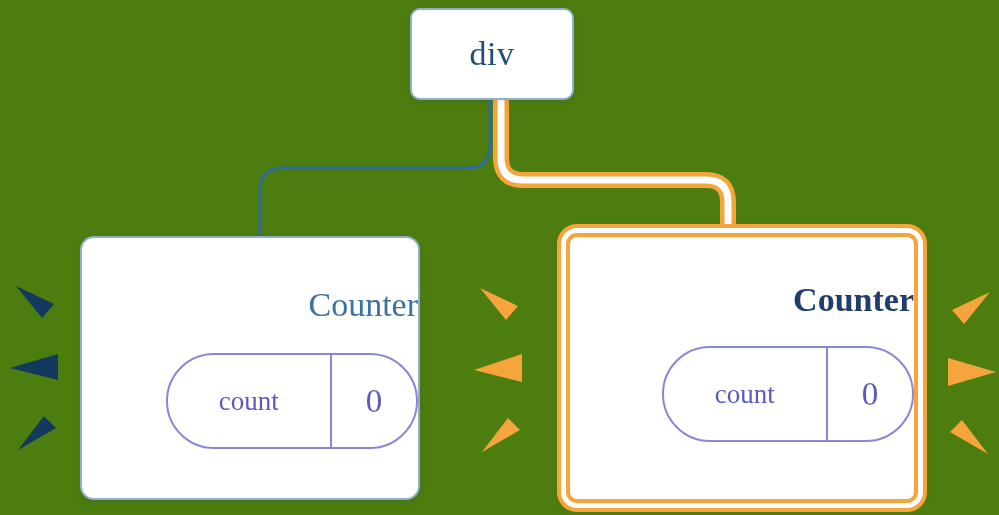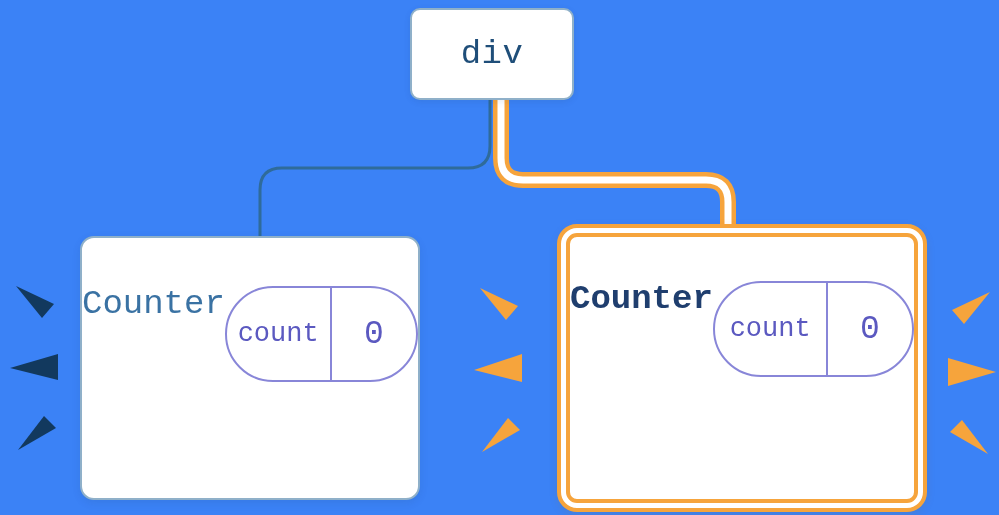--- a/index.html
+++ b/index.html
@@ -1,21 +1,21 @@
 <!DOCTYPE html>
 <html><head>
 <meta charset="utf-8">
 <style>
   html, body { margin: 0; padding: 0; background: #ffffff; }
   .canvas {
     position: relative;
     width: 999px;
     height: 515px;
-    background: #3b82f6;
-    font-family: Liberation Mono, monospace;
+    background: #4d7c0f;
+    font-family: Liberation Serif, serif;
     overflow: hidden;
   }
 
   
   .edges { position: absolute; left: 0; top: 0; z-index: 1; }
   .edge-blue {
     fill: none;
     stroke: #2F6B9A;
     stroke-width: 3;
   }
@@ -50,22 +50,22 @@
     color: #1F4E79;
     letter-spacing: 0.5px;
   }
 
   
   .card {
     position: absolute;
     box-sizing: border-box;
     background: #ffffff;
     display: flex;
-    flex-direction: row;
-    align-items: flex-start;
+    flex-direction: column;
+    align-items: flex-end;
     z-index: 2;
   }
   .card-left {
     left: 80px; top: 236px;
     width: 340px; height: 264px;
     border: 2.5px solid #8FB0C9;
     border-radius: 14px;
     box-shadow: 0 3px 8px rgba(30, 60, 90, 0.10);
     padding-top: 48px;
     row-gap: 30px;

